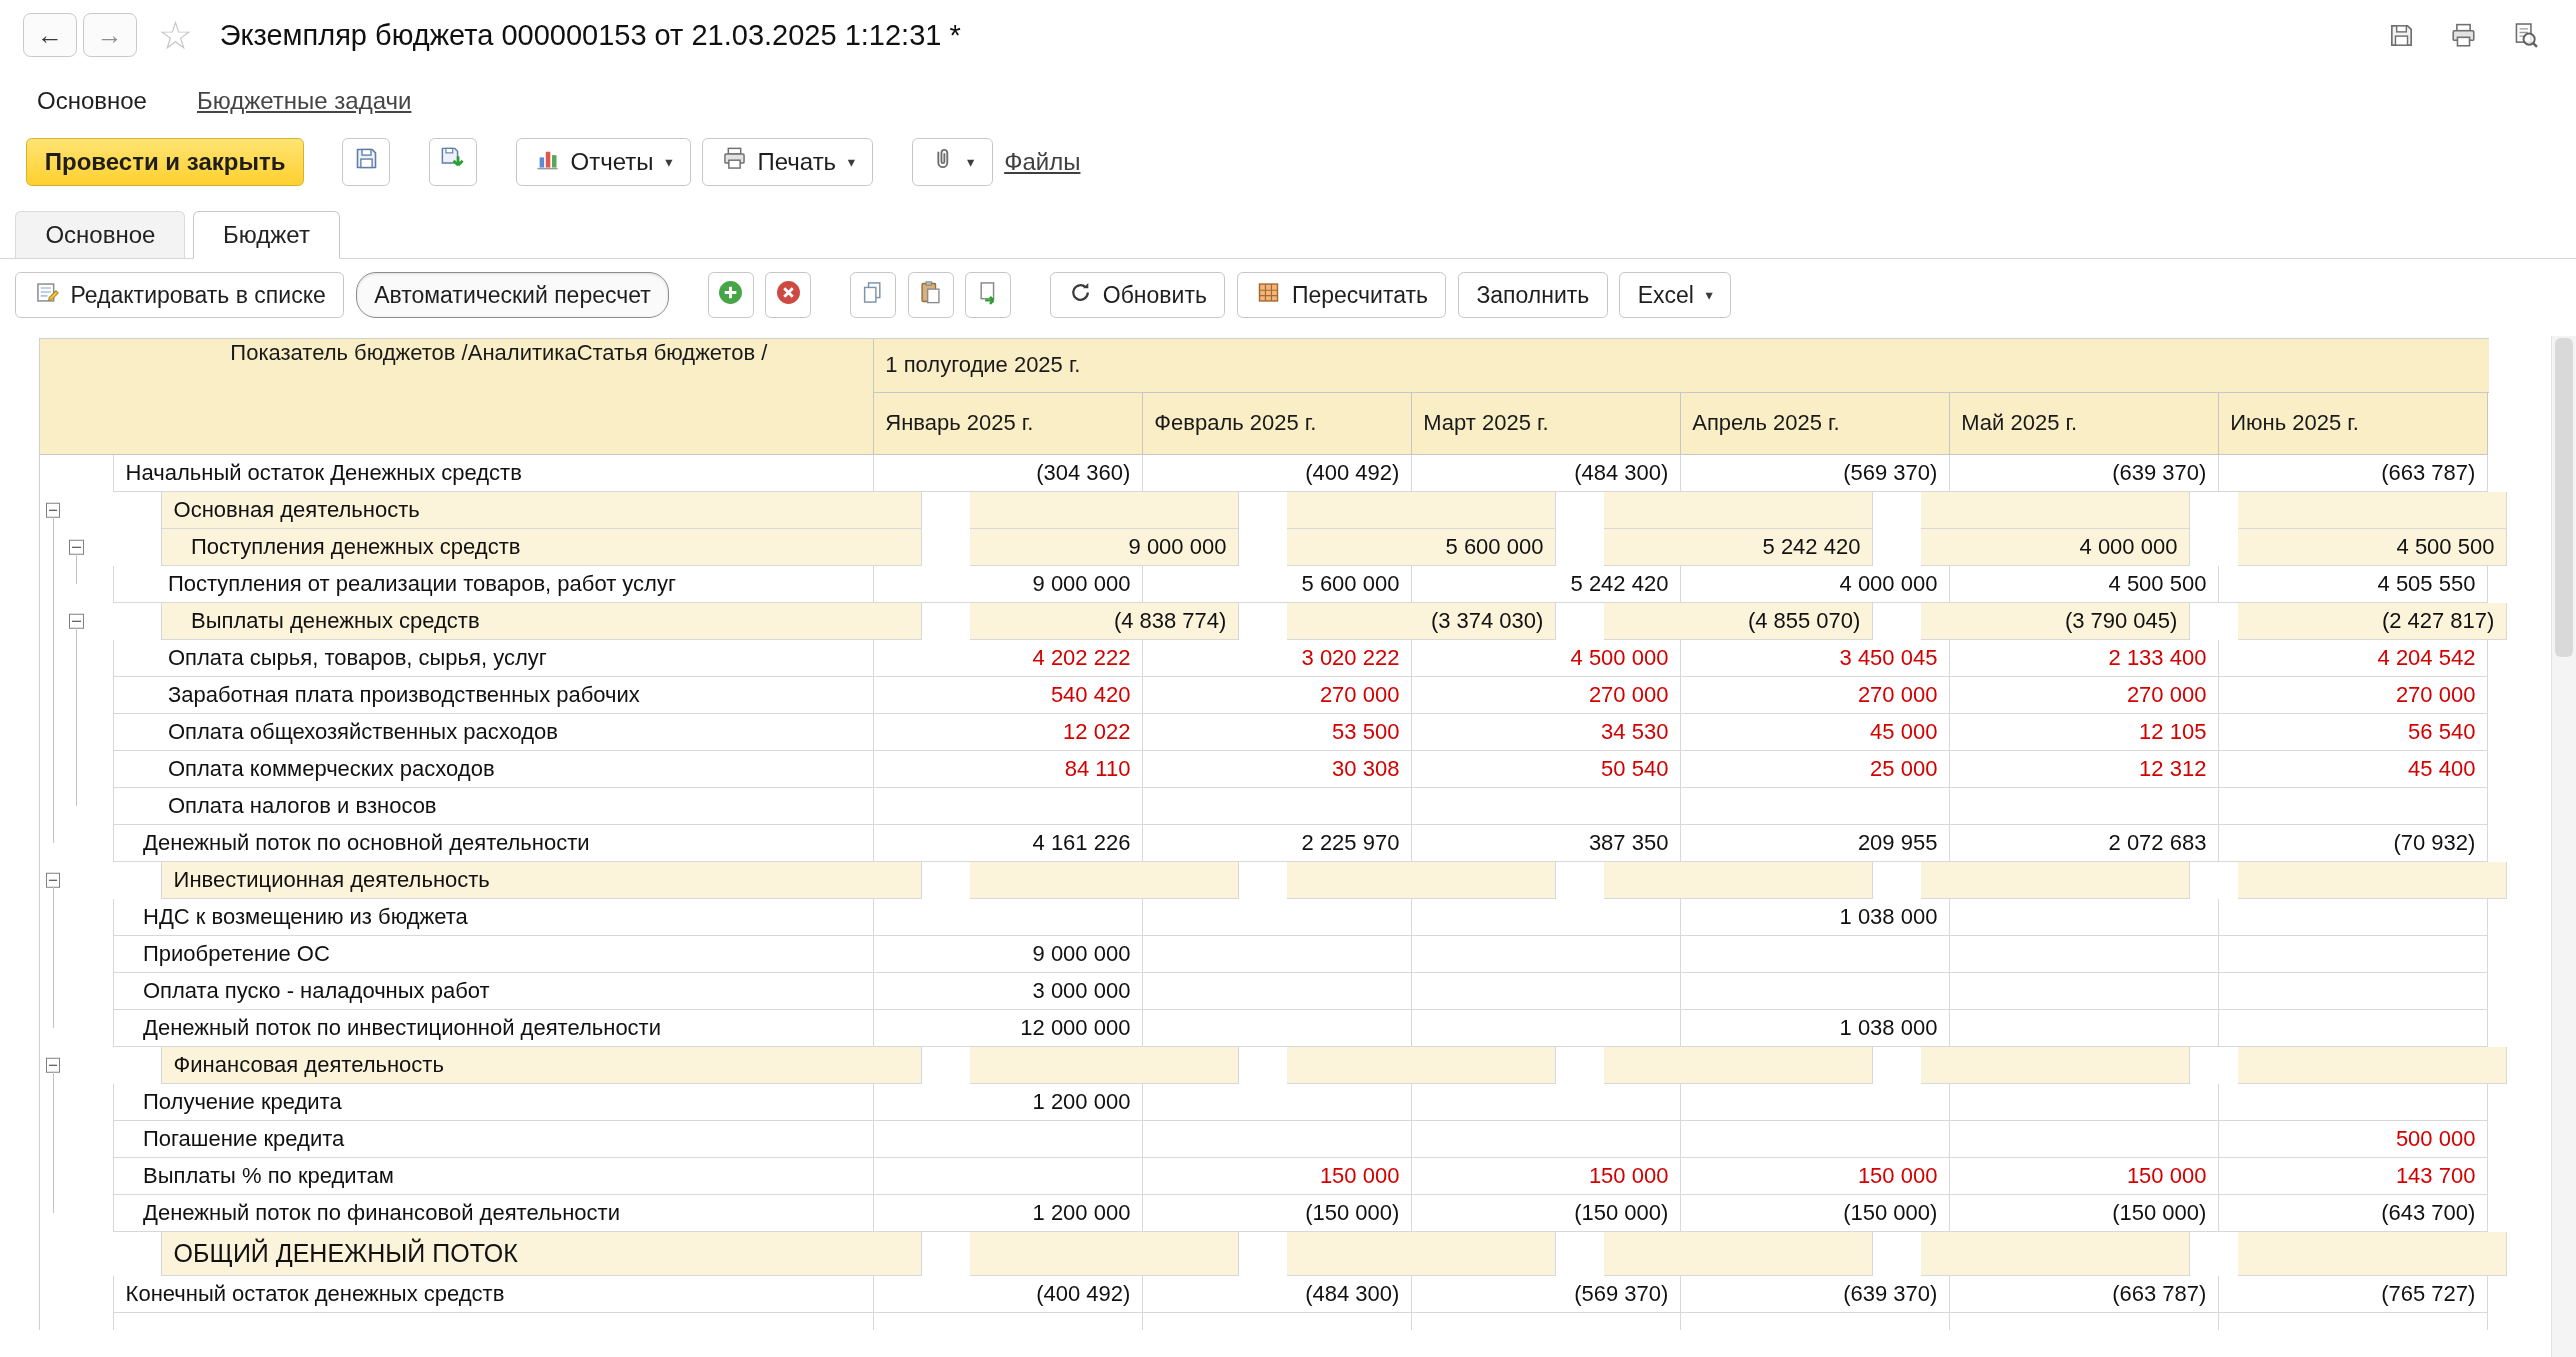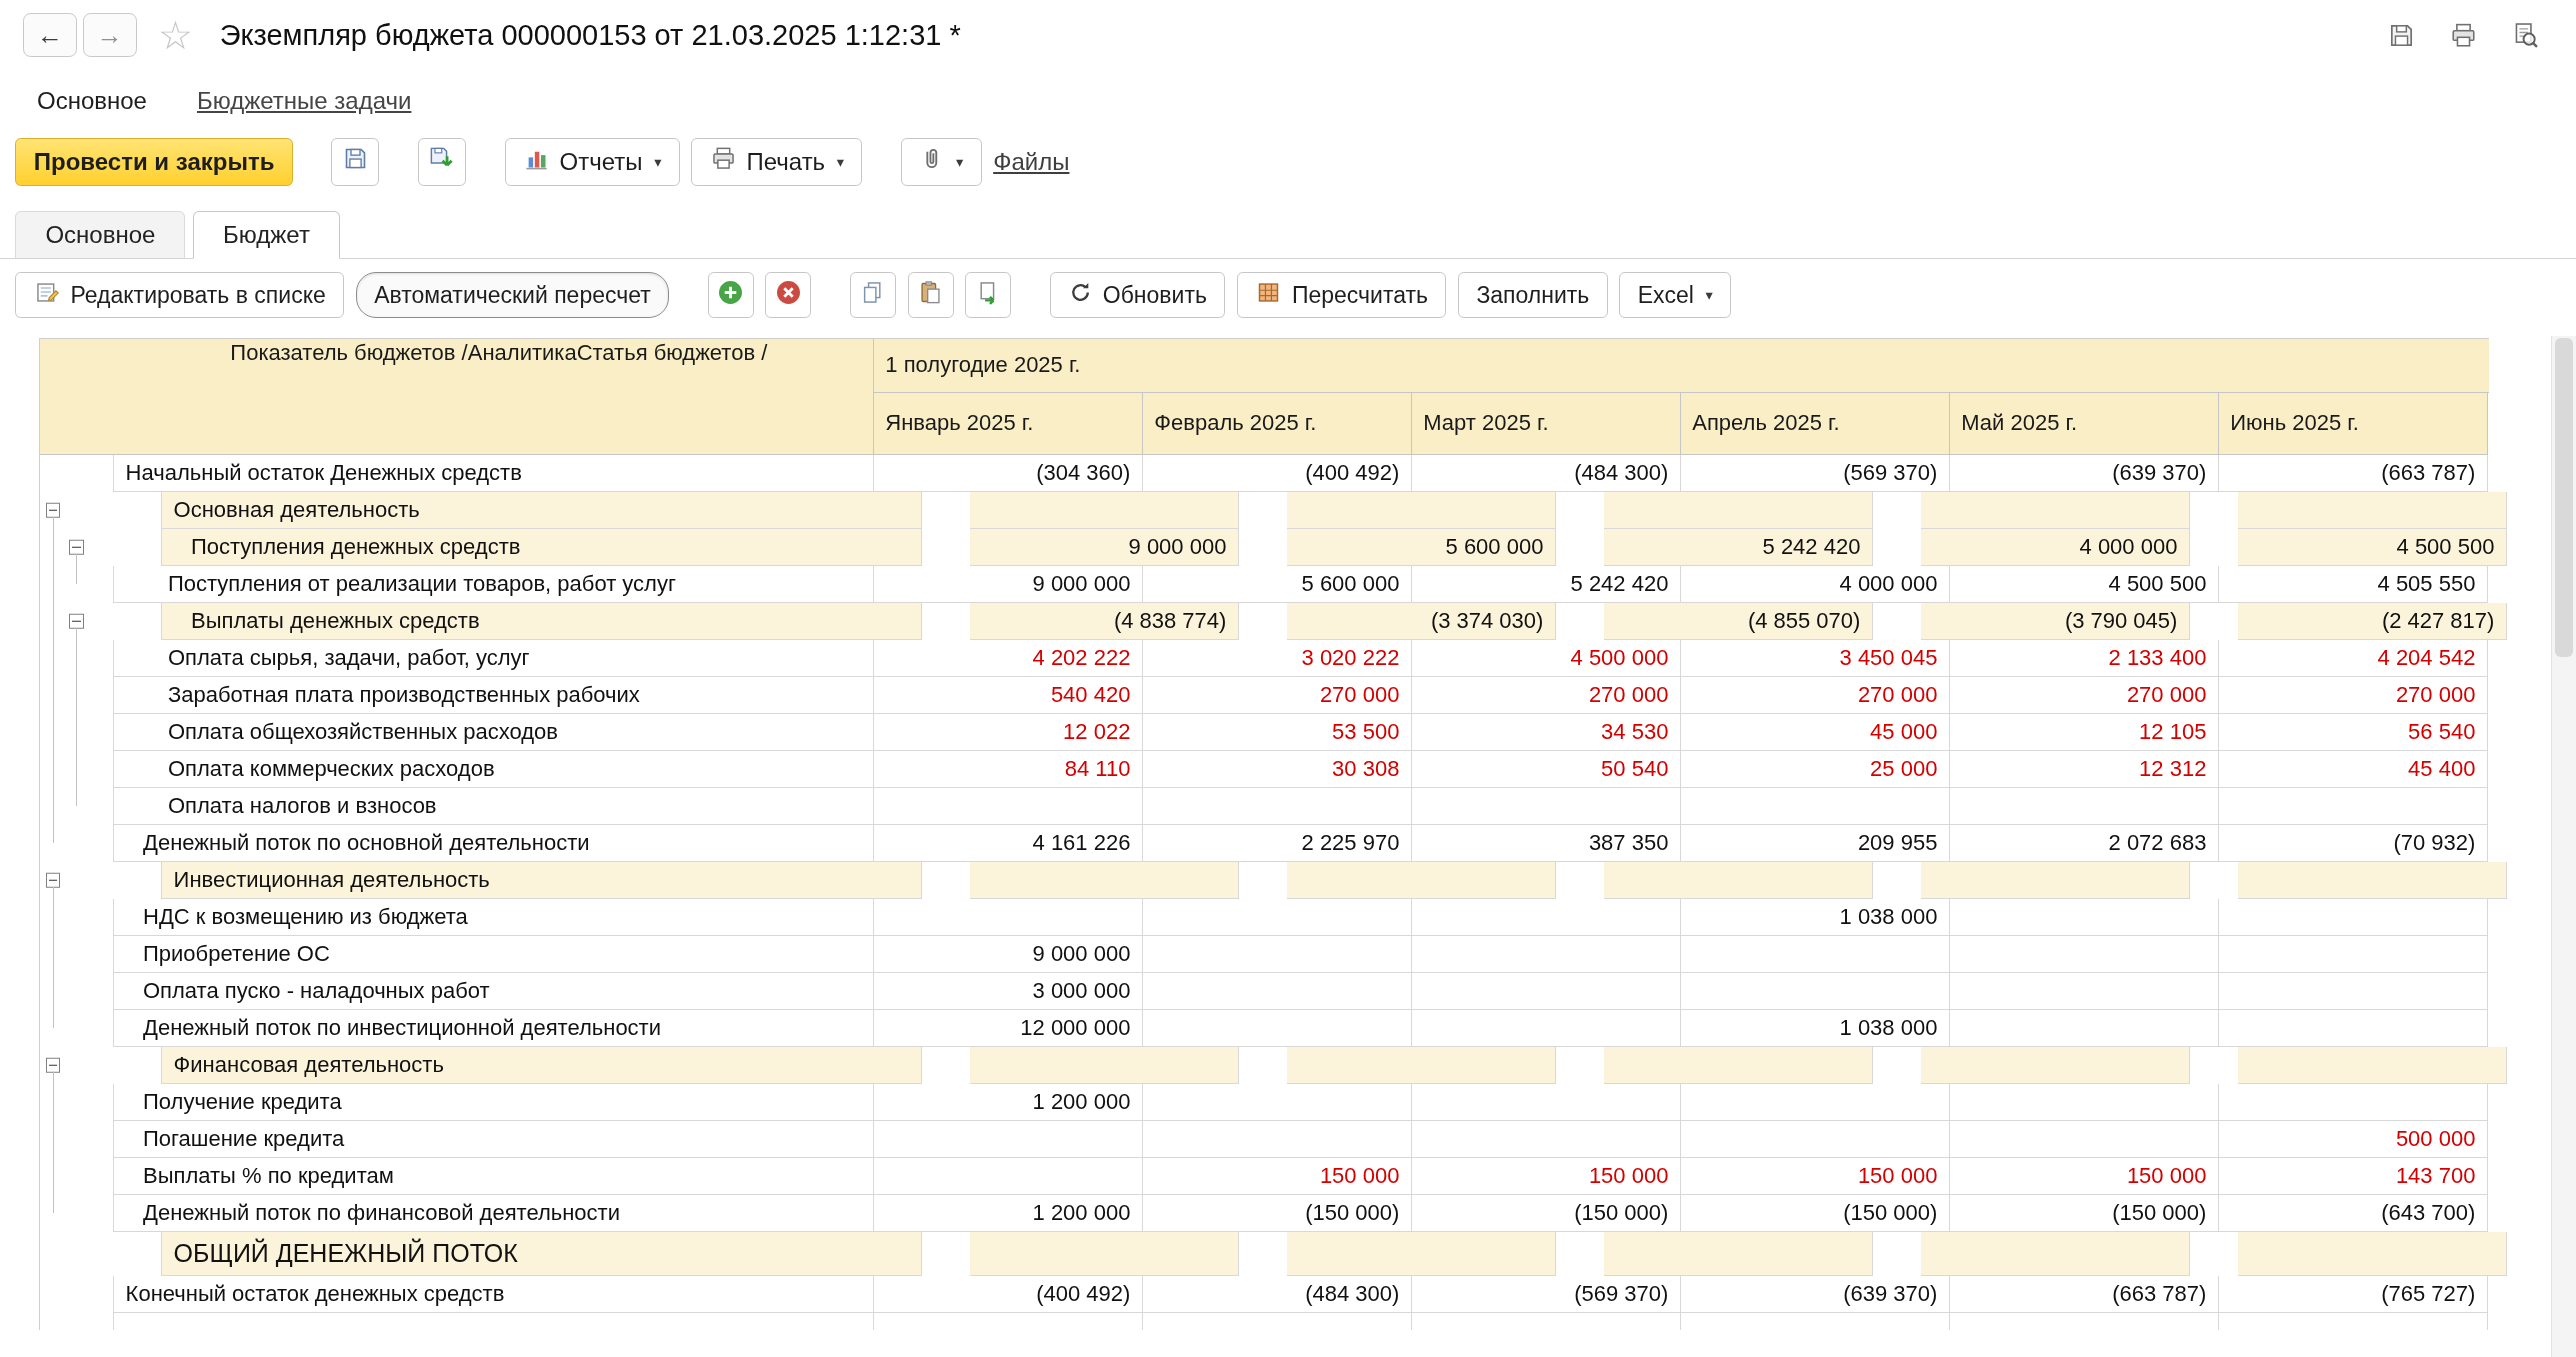--- a/index.html
+++ b/index.html
@@ -19,21 +19,21 @@
   .tb-icon { background:none; border:none; display:flex; align-items:center; }
   
   .sections { height:62px; display:flex; align-items:center; gap:50px; padding:0 37px; }
   .section-current { font-size:24px; color:#1e1e1e; background:none; border:none; }
   .section-link { font-size:24px; color:#454545; text-decoration:underline; background:none; border:none; }
   
   .cmdbar { display:flex; align-items:center; gap:11.6px; padding:5.8px 15.4px 15.4px; }
   .ui-btn { display:inline-flex; align-items:center; gap:9.7px; height:48px; padding:0 17.4px; background:#fff;
     border:1px solid #c6c6c6; border-radius:5.8px; font-size:24px; color:#1e1e1e; white-space:nowrap; }
   .icon-only { width:48px; padding:0; justify-content:center; }
-  .primary { background:linear-gradient(180deg,#ffe473 0%, #ffd02f 100%); border-color:#d9b02a; font-weight:bold; }
+  .primary { background:linear-gradient(180deg,#ffe473 0%, #ffd02f 100%); border-color:#d9b02a; font-weight:bold;margin-left:11px; }
   .caret { font-size:14.5px; color:#3c3c3c; margin-left:1.9px; }
   .link { font-size:24px; color:#3f3f3f; text-decoration:underline; background:none; border:none; }
   .gap { width:15.4px; flex:none; }
   
   .tabstrip { display:flex; gap:7.7px; padding:0 15.4px; border-bottom:1px solid #d5d5d5; margin-top:9.7px; }
   .tab { height:48px; display:flex; align-items:center; padding:0 29px; font-size:24px;
     border:1px solid #d9d9d9; border-radius:5.8px 5.8px 0 0; background:#f3f3f3; color:#222; margin-bottom:-1px;
     border-bottom:1px solid #d5d5d5; }
   .tab.active { background:#fff; border-color:#c7c7c7; border-bottom-color:#fff; }
   
@@ -322,21 +322,21 @@
         <div class="vcell">(4 855 070)</div>
         <div class="vcell">(3 790 045)</div>
         <div class="vcell">(2 427 817)</div>
         <div class="vcell">(4 576 482)</div>
       </div>
       <div class="trow">
         <div class="gutter">
           <div class="tline s0"></div>
           <div class="tline s1"></div>
         </div>
-        <div class="namecell ind2">Оплата сырья, задачи, работ, услуг</div>
+        <div class="namecell ind2">Оплата сырья, товаров, сырья, услуг</div>
         <div class="vcell red">4 202 222</div>
         <div class="vcell red">3 020 222</div>
         <div class="vcell red">4 500 000</div>
         <div class="vcell red">3 450 045</div>
         <div class="vcell red">2 133 400</div>
         <div class="vcell red">4 204 542</div>
       </div>
       <div class="trow">
         <div class="gutter">
           <div class="tline s0"></div>

